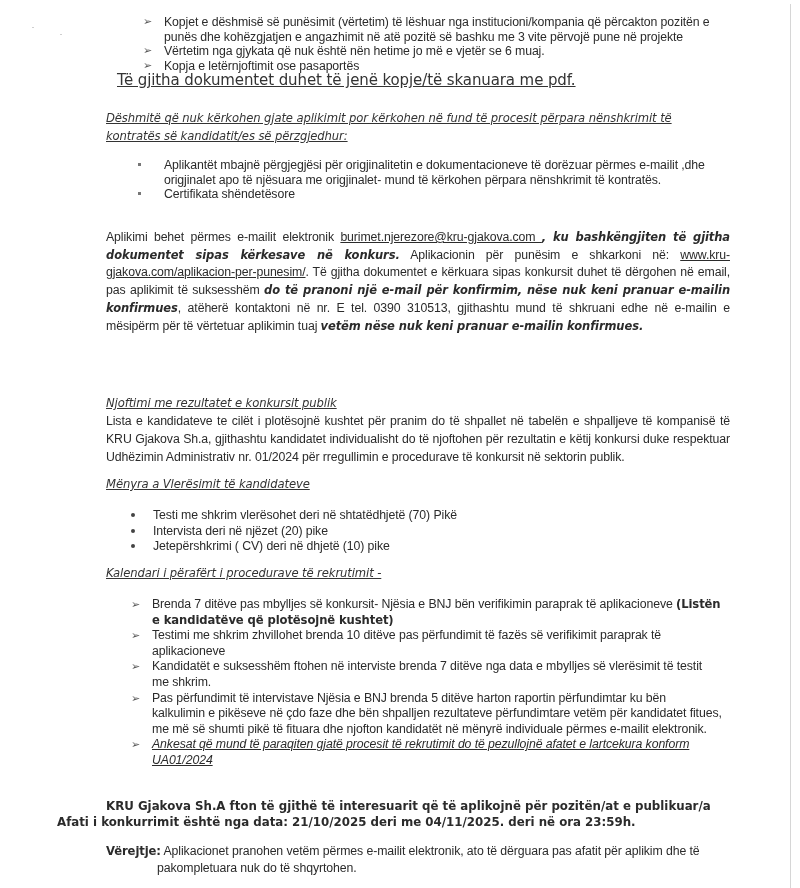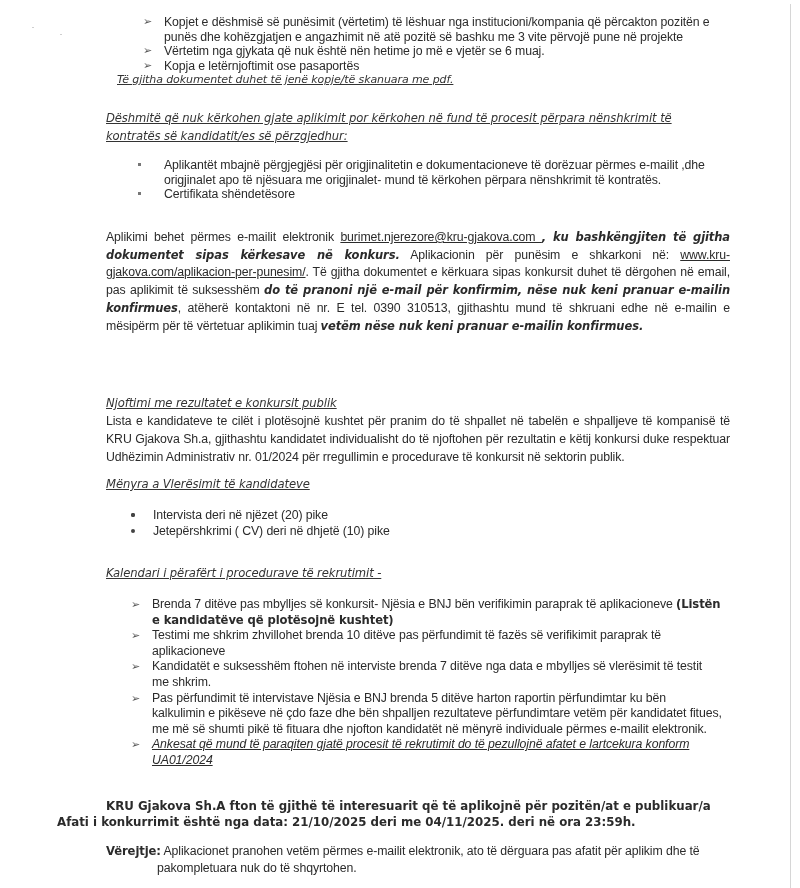--- a/index.html
+++ b/index.html
@@ -25,21 +25,21 @@
   .sq-bullet {
     position: absolute; left: -26px; top: 5px; width: 3px; height: 3px; background: #777;
   }
   .dot-bullet {
     position: absolute; left: -22px; top: 5px; width: 4px; height: 4px; border-radius: 50%; background: #444;
   }
   .heading {
     font-family: "DejaVu Sans", sans-serif; font-weight: normal; font-style: italic;
     text-decoration: underline; font-size: 11.6px; color: #333; letter-spacing: -0.1px;
   }
-  .note-italic { font-family: "DejaVu Sans", sans-serif; font-style: italic; text-decoration: underline; font-size: 11px; color: #333; }
+  .note-italic { font-family: "DejaVu Sans", sans-serif; text-decoration: underline; font-size: 15px; color: #333; }
   .bi { font-family: "DejaVu Sans", sans-serif; font-weight: bold; font-style: italic; }
   .link { text-decoration: underline; }
   .justify { text-align: justify; text-align-last: left; }
   .bold { font-weight: bold; }
   .ital-u { font-style: italic; text-decoration: underline; }
 </style>
 </head>
 <body>
 
 <div class="page">
@@ -88,20 +88,21 @@
   <div class="blk" style="top:396px;">
     <div class="heading" style="margin-left:106px;">Njoftimi me rezultatet e konkursit publik</div>
     <p class="txt justify" style="margin:2px 0 0 106px; width:624px; line-height:18px;">Lista e kandidateve te cilët i plotësojnë kushtet për pranim do të shpallet në tabelën e shpalljeve të kompanisë të KRU Gjakova Sh.a, gjithashtu kandidatet individualisht do të njoftohen për rezultatin e këtij konkursi duke respektuar Udhëzimin Administrativ nr. 01/2024 për rregullimin e procedurave të konkursit në sektorin publik.</p>
   </div>
 
   <div class="blk" style="top:477px;">
     <div class="heading" style="margin-left:106px;">Mënyra a Vlerësimit të kandidateve</div>
     <ul class="arrow-list txt" style="margin-left:153px; margin-top:17px; line-height:15.5px;">
       <li>
         <span class="dot-bullet"></span>
+        <span>Testi me shkrim vlerësohet deri në shtatëdhjetë (70) Pikë</span>
       </li>
       <li>
         <span class="dot-bullet"></span>
         <span>Intervista deri në njëzet (20) pike</span>
       </li>
       <li>
         <span class="dot-bullet"></span>
         <span>Jetepërshkrimi  ( CV) deri në dhjetë (10) pike</span>
       </li>
     </ul>

